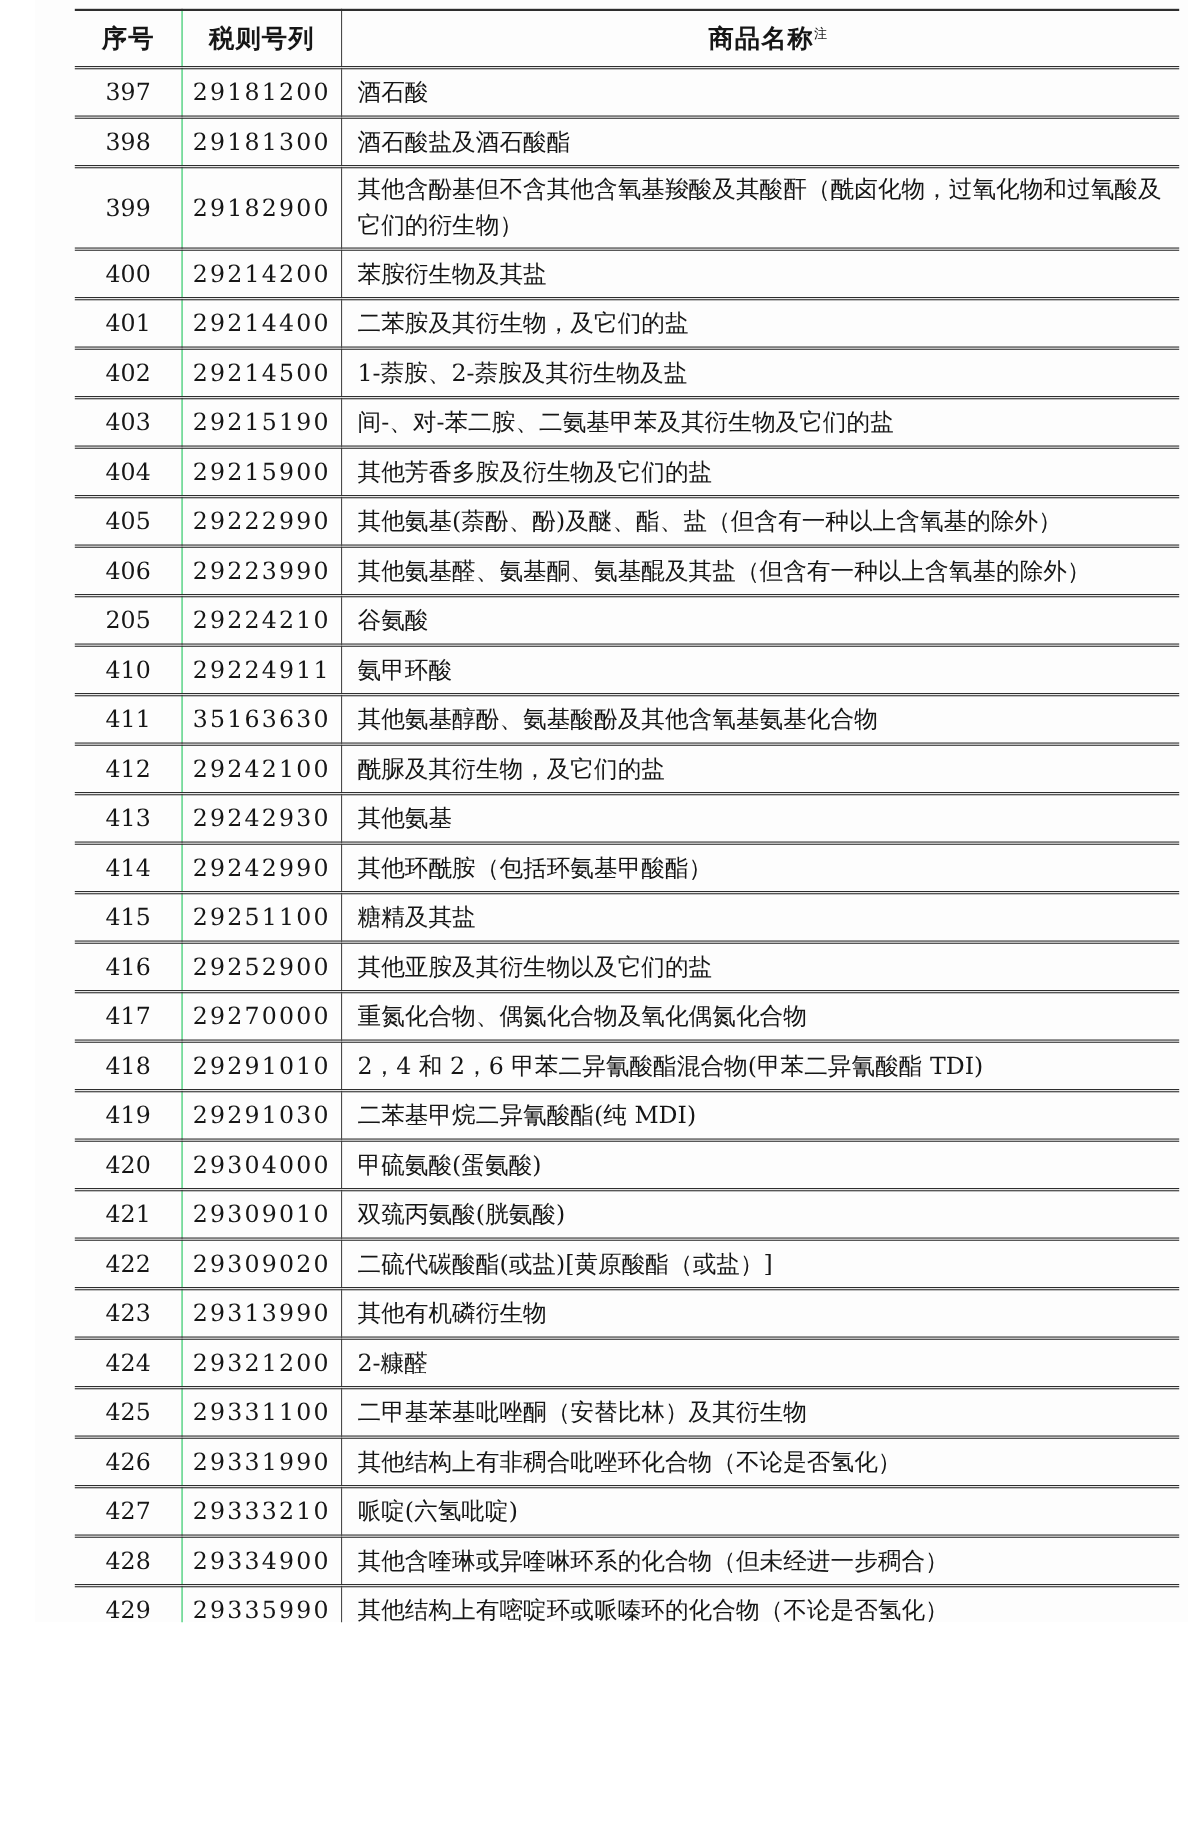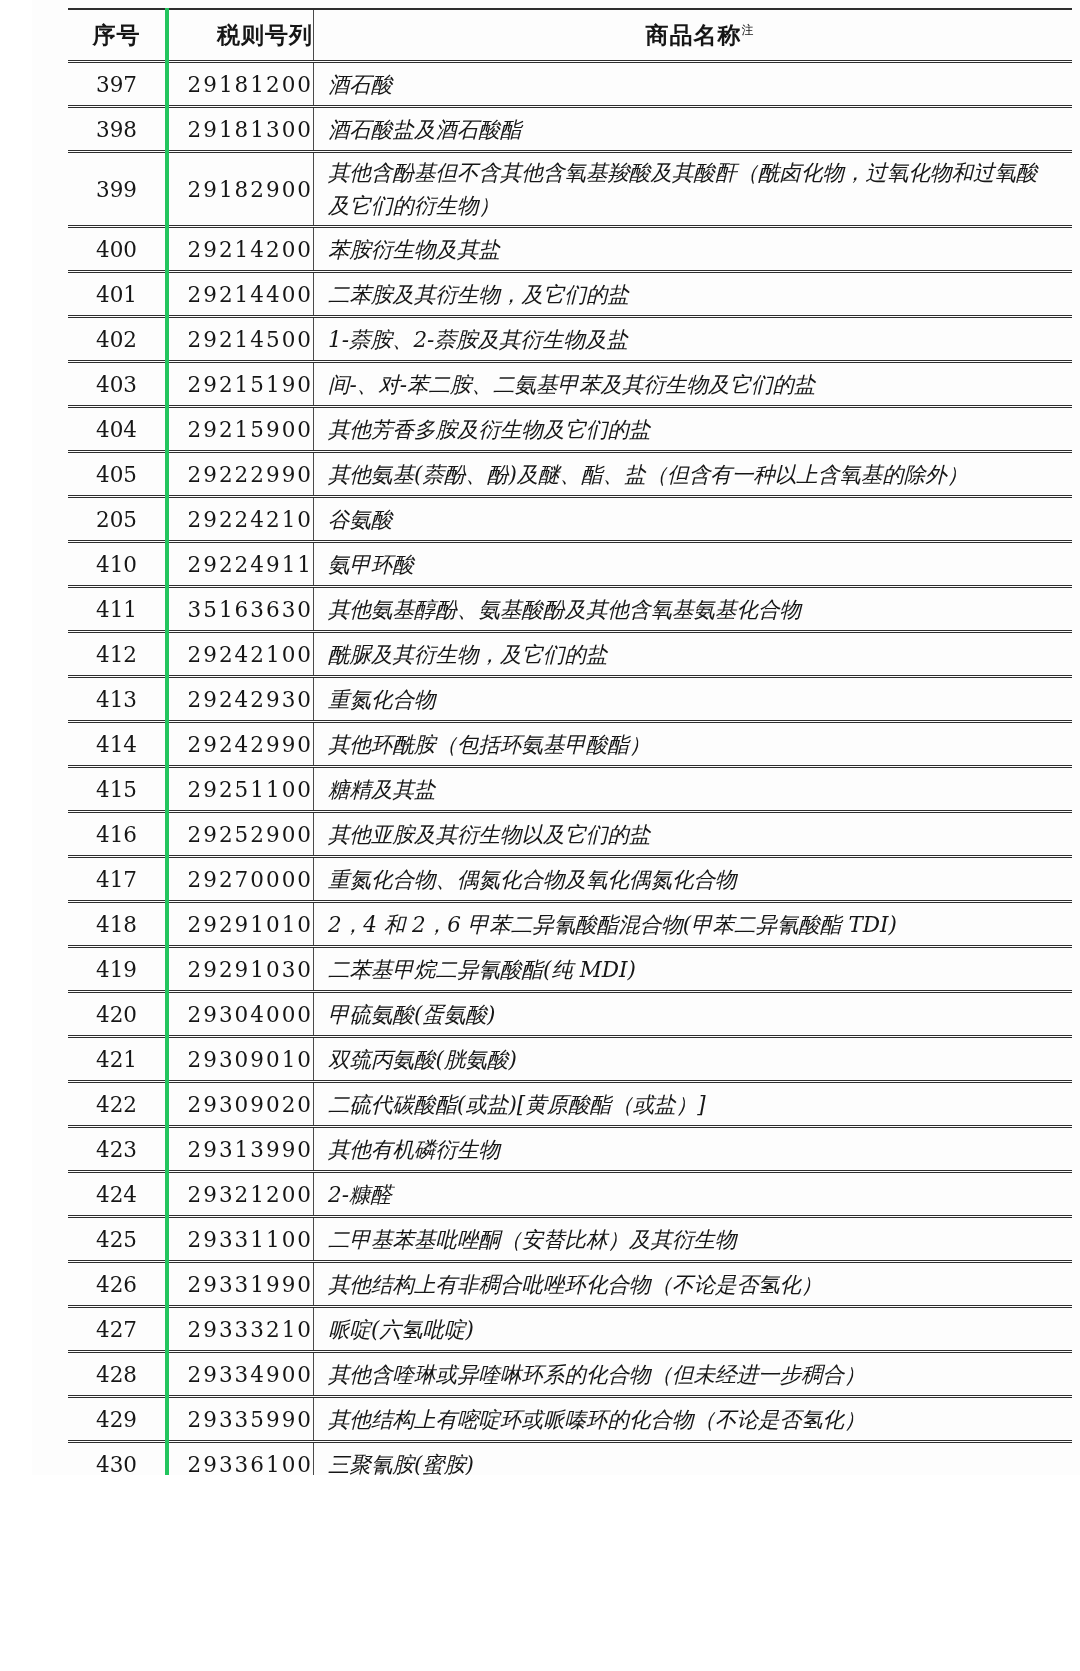--- a/index.html
+++ b/index.html
@@ -37,22 +37,22 @@
   table.tariff tbody tr:last-child {
     border-bottom: none;
   }
   th, td {
     padding: 0;
     vertical-align: middle;
   }
   th.c1, td.c1 { width: 97px;  text-align: center; }
   th.c2, td.c2 {
     width: 144px;
-    text-align: right;
-    border-left: 4px solid #22c55e;
+    text-align: center;
+    border-left: 1px solid #22c55e;
     border-right: 1px solid #4a4a4a;
   }
   th.c3, td.c3 { text-align: left; }
   thead th {
     height: 50px;
     font-size: 23px;
     font-weight: bold;
     letter-spacing: 1px;
   }
   thead th.c3 { text-align: center; padding-left: 13px; }
@@ -63,21 +63,20 @@
     letter-spacing: 0;
   }
   tbody td {
     height: 36px;
     font-size: 21.5px;
   }
   tbody td.c2 { letter-spacing: 2px; }
   tbody td.c3 {
     padding: 3px 14px;
     line-height: 33px;
-    font-style: italic;
   }
   .page-number {
     position: absolute;
     left: 0;
     right: 0;
     top: 1622px;
     text-align: center;
     font-size: 20px;
     color: #1a1a1a;
   }
@@ -145,20 +144,25 @@
     <td class="c2">29215900</td>
     <td class="c3">其他芳香多胺及衍生物及它们的盐</td>
   </tr>
 
   <tr>
     <td class="c1">405</td>
     <td class="c2">29222990</td>
     <td class="c3">其他氨基(萘酚、酚)及醚、酯、盐（但含有一种以上含氧基的除外）</td>
   </tr>
 
+  <tr>
+    <td class="c1">406</td>
+    <td class="c2">29223990</td>
+    <td class="c3">其他氨基醛、氨基酮、氨基醌及其盐（但含有一种以上含氧基的除外）</td>
+  </tr>
 
 
   <tr>
     <td class="c1">205</td>
     <td class="c2">29224210</td>
     <td class="c3">谷氨酸</td>
   </tr>
 
 
   <tr>
@@ -175,21 +179,21 @@
 
   <tr>
     <td class="c1">412</td>
     <td class="c2">29242100</td>
     <td class="c3">酰脲及其衍生物，及它们的盐</td>
   </tr>
 
   <tr>
     <td class="c1">413</td>
     <td class="c2">29242930</td>
-    <td class="c3">重氮化合物</td>
+    <td class="c3">其他氨基</td>
   </tr>
 
   <tr>
     <td class="c1">414</td>
     <td class="c2">29242990</td>
     <td class="c3">其他环酰胺（包括环氨基甲酸酯）</td>
   </tr>
 
   <tr>
     <td class="c1">415</td>

